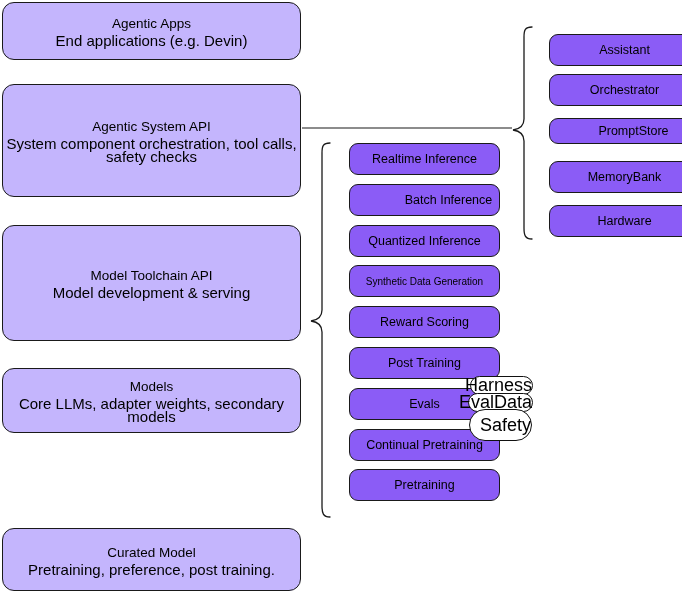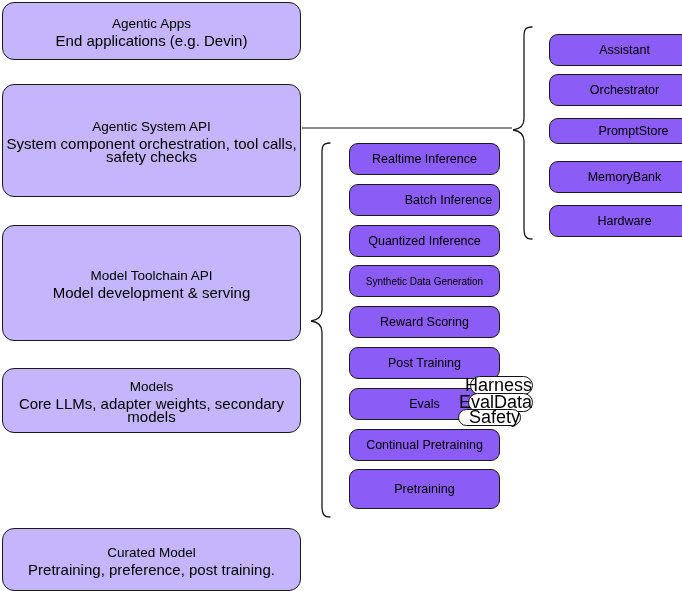--- a/index.html
+++ b/index.html
@@ -150,31 +150,31 @@
   </div>
   <div class="sbox" style="left:330px; top:347px; width:151px; height:32px;">
     <span>Post Training</span>
   </div>
   <div class="sbox" style="left:330px; top:388px; width:151px; height:32px;">
     <span>Evals</span>
   </div>
   <div class="sbox" style="left:330px; top:429px; width:151px; height:32px;">
     <span>Continual Pretraining</span>
   </div>
-  <div class="sbox" style="left:330px; top:469px; width:151px; height:40px;">
+  <div class="sbox" style="left:330px; top:469px; width:151px; height:32px;">
     <span>Pretraining</span>
   </div>
 
   <div class="pill" style="left:470px; top:376px; width:63px; height:19px;">
     <span>Harness</span>
   </div>
   <div class="pill" style="left:468px; top:393px; width:65px; height:19px;">
     <span>EvalData</span>
   </div>
-  <div class="pill" style="left:458px; top:409px; width:63px; height:17px;">
+  <div class="pill" style="left:469px; top:409px; width:63px; height:32px;">
     <span>Safety</span>
   </div>
 
   <div class="sbox" style="left:530px; top:34px; width:151px; height:32px;">
     <span>Assistant</span>
   </div>
   <div class="sbox" style="left:530px; top:74px; width:151px; height:32px;">
     <span>Orchestrator</span>
   </div>
   <div class="sbox" style="left:530px; top:118px; width:151px; height:26px;padding-left:18px;">

